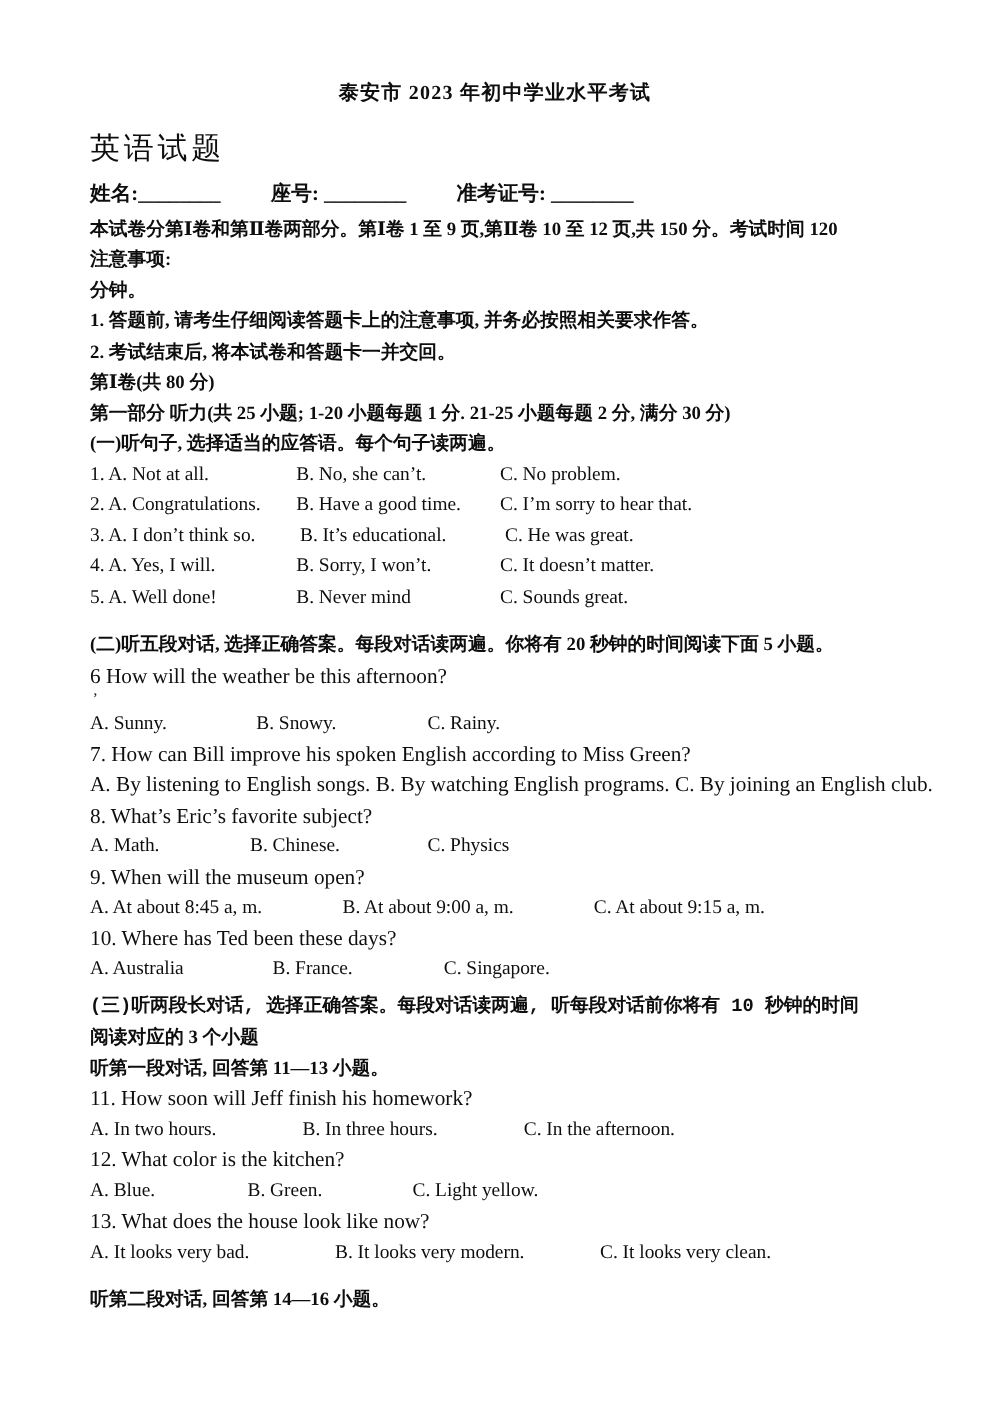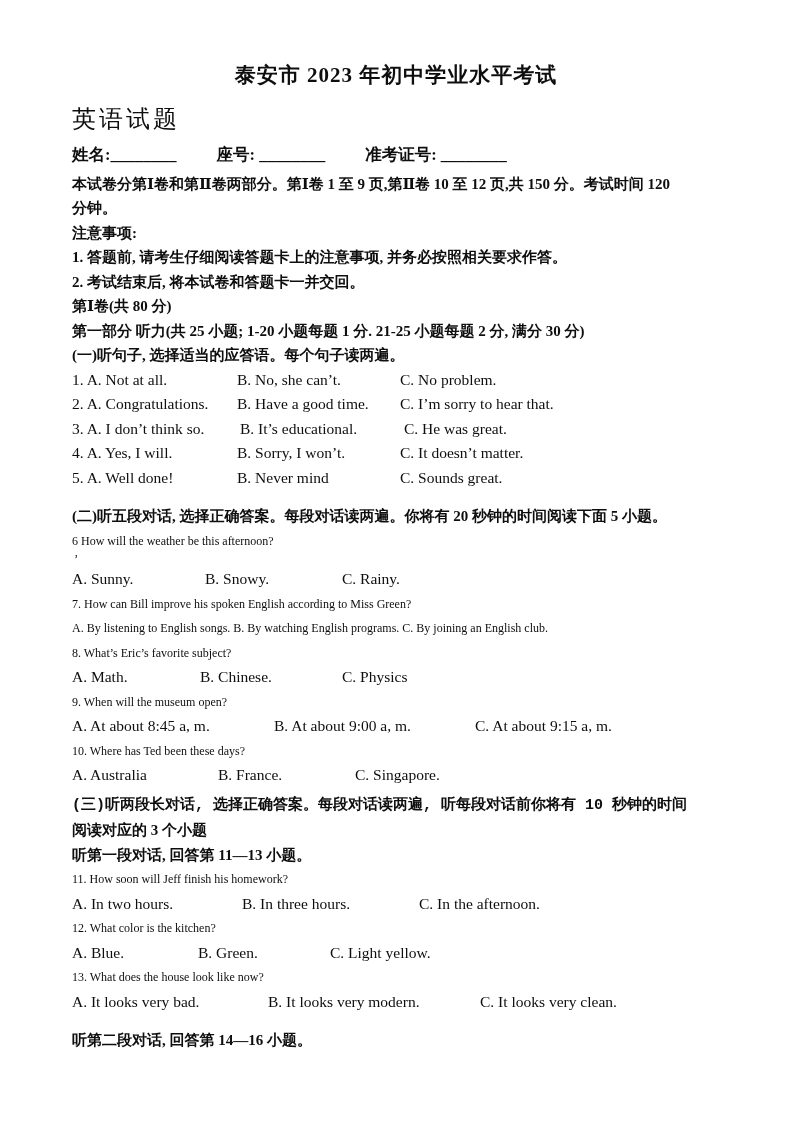--- a/index.html
+++ b/index.html
@@ -5,26 +5,26 @@
   html,body{margin:0;padding:0;background:#ffffff;}
   .page{
     position:relative;
     width:793px;height:1122px;
     background:#fff;color:#0e0e0e;
     font-family:"Liberation Serif","DejaVu Serif",serif;
     box-sizing:border-box;
     padding:60px 73px 0 72px;
     overflow:hidden;
   }
-  .title{font-size:21px;line-height:30px;font-weight:700;text-align:center;letter-spacing:1px;}
+  .title{font-size:16px;line-height:30px;font-weight:700;text-align:center;letter-spacing:1px;}
   .subtitle{font-size:24px;line-height:28px;font-weight:400;text-align:left;margin-top:15px;letter-spacing:3px;}
   .fields{margin-top:10px;text-align:left;font-weight:700;font-size:16.5px;line-height:24.5px;white-space:nowrap;}
   .fields .gap{display:inline-block;width:40px;}
   .zh{font-weight:700;font-size:15px;line-height:24.5px;white-space:nowrap;}
-  .en{font-size:12px;line-height:24.5px;white-space:nowrap;}
+  .en{font-size:17px;line-height:24.5px;white-space:nowrap;}
   .center{text-align:left;}
   .mt4{margin-top:4px;}
   .mt2{margin-top:14px;}
   .mt6{margin-top:6px;font-family:Liberation Mono, monospace;}
   .opts{position:relative;height:24.5px;font-size:15.5px;}
   .opts span{position:absolute;top:0;line-height:24.5px;white-space:nowrap;}
   .opts .a{left:0;}
   .opts .b{left:var(--b);}
   .opts .c{left:var(--c);}
   .spacer6{position:relative;height:14px;}
@@ -36,22 +36,22 @@
 <div class="page">
 
   <div class="title">泰安市 2023 年初中学业水平考试</div>
   <div class="subtitle">英语试题</div>
 
   <div class="fields">
     <span>姓名:</span><span>________</span><span class="gap"></span><span>座号:</span> <span>________</span><span class="gap"></span><span>准考证号:</span> <span>________</span>
   </div>
 
   <div class="zh mt4">本试卷分第Ⅰ卷和第Ⅱ卷两部分。第Ⅰ卷 1 至 9 页,第Ⅱ卷 10 至 12 页,共 150 分。考试时间 120</div>
+  <div class="zh">注意事项:</div>
   <div class="zh">分钟。</div>
-  <div class="zh">注意事项:</div>
   <div class="zh">1. 答题前, 请考生仔细阅读答题卡上的注意事项, 并务必按照相关要求作答。</div>
   <div class="zh">2. 考试结束后, 将本试卷和答题卡一并交回。</div>
 
   <div class="zh center">第Ⅰ卷(共 80 分)</div>
   <div class="zh">第一部分 听力(共 25 小题; 1-20 小题每题 1 分. 21-25 小题每题 2 分, 满分 30 分)</div>
 
   <div class="zh">(一)听句子, 选择适当的应答语。每个句子读两遍。</div>
 
   <div class="opts" style="--b:165px;--c:328px">
     <span class="a">1. A. Not at all.</span>

